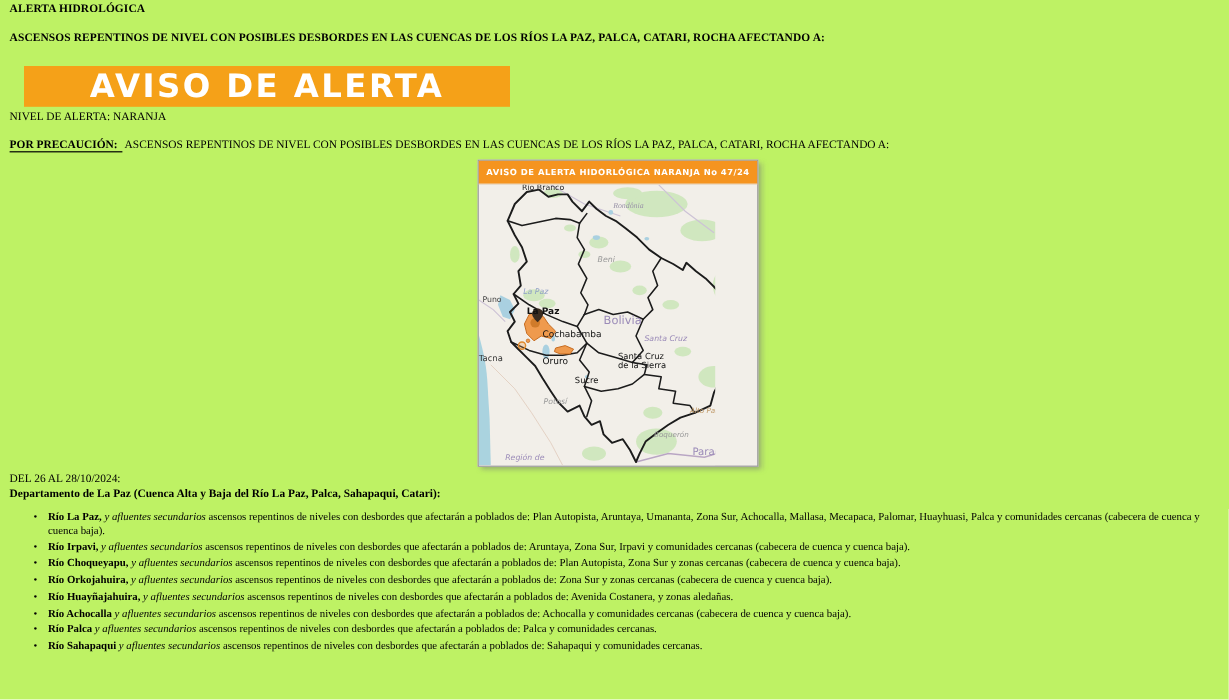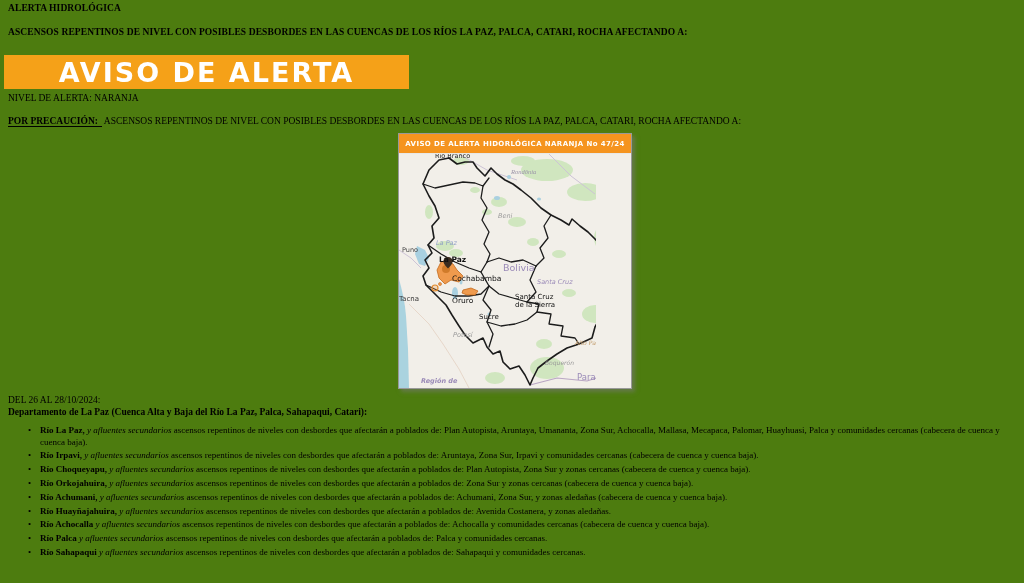--- a/index.html
+++ b/index.html
@@ -1,21 +1,21 @@
 <!DOCTYPE html>
 <html><head>
 <meta charset="utf-8">
 <style>
   html,body{margin:0;padding:0;background:#fff;}
-  .page{position:relative;width:1024px;height:583px;background:#4d7c0f;overflow:hidden;
+  .page{position:relative;width:1024px;height:583px;background:#bef264;overflow:hidden;
         font-family:"Liberation Serif",serif;color:#000;}
   .abs{position:absolute;}
   .doc-title{left:8px;top:3px;font-size:9.5px;font-weight:bold;letter-spacing:.1px;}
   .doc-subtitle{left:8px;top:27px;font-size:9.5px;font-weight:bold;letter-spacing:.1px;}
-  .banner{left:4px;top:55px;width:405px;height:34px;background:#F5A118;
+  .banner{left:20px;top:55px;width:405px;height:34px;background:#F5A118;
           display:flex;align-items:center;justify-content:center;}
   .banner span{font-family:"DejaVu Sans",sans-serif;font-weight:bold;font-size:27px;
                color:#ffffff;letter-spacing:2px;}
   .alert-level{left:8px;top:93px;font-size:9.5px;}
   .precaution{left:8px;top:116px;font-size:9.5px;}
   .precaution .lbl{font-weight:bold;border-bottom:1px solid #000;padding-right:4px;}
   .date-range{left:8px;top:395px;font-size:9.5px;font-weight:normal;}
   .dept-heading{left:8px;top:407px;font-size:9.5px;font-weight:bold;}
   .river-list{left:28px;top:425px;width:988px;margin:0;padding:0;list-style:none;}
   .river-list li{position:relative;font-size:9px;line-height:11.6px;margin-bottom:2.2px;padding-left:12px;}
@@ -147,32 +147,31 @@
       <span class="ml" style="left:53px;top:121px;font-size:7.5px;color:#111111;">Cochabamba</span>
       <span class="ml it" style="left:138px;top:125px;font-size:6.5px;color:#9B8BB8;">Santa Cruz</span>
       <span class="ml" style="left:0px;top:142px;font-size:7px;color:#333333;">Tacna</span>
       <span class="ml" style="left:53px;top:143px;font-size:7.5px;color:#111111;">Oruro</span>
       <span class="ml" style="left:116px;top:139px;font-size:7px;color:#111111;white-space:normal;width:48px;line-height:8px;">Santa Cruz de la Sierra</span>
       <span class="ml" style="left:80px;top:160px;font-size:7px;color:#111111;">Sucre</span>
       <span class="ml it" style="left:54px;top:178px;font-size:6.5px;color:#999999;">Potosí</span>
       <span class="ml it" style="left:176px;top:186px;font-size:6px;color:#C09A6A;">Alto Paraguay</span>
       <span class="ml it" style="left:146px;top:206px;font-size:6px;color:#999999;">Boquerón</span>
       <span class="ml" style="left:178px;top:219px;font-size:8.5px;color:#9B8BB8;">Paraguay /</span>
-      <span class="ml it" style="left:22px;top:224px;font-size:6.5px;color:#9B8BB8;font-weight:bold;">Región de</span>
+      <span class="ml it" style="left:22px;top:224px;font-size:6.5px;color:#9B8BB8;">Región de</span>
     </div>
   </div>
 
   <div class="abs date-range">DEL 26 AL 28/10/2024:</div>
   <div class="abs dept-heading">Departamento de La Paz (Cuenca Alta y Baja del Río La Paz, Palca, Sahapaqui, Catari):</div>
 
   <ul class="abs river-list">
     <li><span class="rb">Río La Paz,</span> <span class="ri">y afluentes secundarios</span> <span>ascensos repentinos de niveles con desbordes que afectarán a poblados de: Plan Autopista, Aruntaya, Umananta, Zona Sur, Achocalla, Mallasa, Mecapaca, Palomar, Huayhuasi, Palca y comunidades cercanas (cabecera de cuenca y cuenca baja).</span></li>
     <li><span class="rb">Río Irpavi,</span> <span class="ri">y afluentes secundarios</span> <span>ascensos repentinos de niveles con desbordes que afectarán a poblados de: Aruntaya, Zona Sur, Irpavi y comunidades cercanas (cabecera de cuenca y cuenca baja).</span></li>
     <li><span class="rb">Río Choqueyapu,</span> <span class="ri">y afluentes secundarios</span> <span>ascensos repentinos de niveles con desbordes que afectarán a poblados de: Plan Autopista, Zona Sur y zonas cercanas (cabecera de cuenca y cuenca baja).</span></li>
     <li><span class="rb">Río Orkojahuira,</span> <span class="ri">y afluentes secundarios</span> <span>ascensos repentinos de niveles con desbordes que afectarán a poblados de: Zona Sur y zonas cercanas (cabecera de cuenca y cuenca baja).</span></li>
-    <li><span class="rb">Río Achumani,</span> <span class="ri">y afluentes secundarios</span> <span>ascensos repentinos de niveles con desbordes que afectarán a poblados de: Achumani, Zona Sur, y zonas aledañas (cabecera de cuenca y cuenca baja).</span></li>
     <li><span class="rb">Río Huayñajahuira,</span> <span class="ri">y afluentes secundarios</span> <span>ascensos repentinos de niveles con desbordes que afectarán a poblados de: Avenida Costanera, y zonas aledañas.</span></li>
     <li><span class="rb">Río Achocalla</span> <span class="ri">y afluentes secundarios</span> <span>ascensos repentinos de niveles con desbordes que afectarán a poblados de: Achocalla y comunidades cercanas (cabecera de cuenca y cuenca baja).</span></li>
     <li><span class="rb">Río Palca</span> <span class="ri">y afluentes secundarios</span> <span>ascensos repentinos de niveles con desbordes que afectarán a poblados de: Palca y comunidades cercanas.</span></li>
     <li><span class="rb">Río Sahapaqui</span> <span class="ri">y afluentes secundarios</span> <span>ascensos repentinos de niveles con desbordes que afectarán a poblados de: Sahapaqui y comunidades cercanas.</span></li>
   </ul>
 
 </div>
 
 </body></html>

